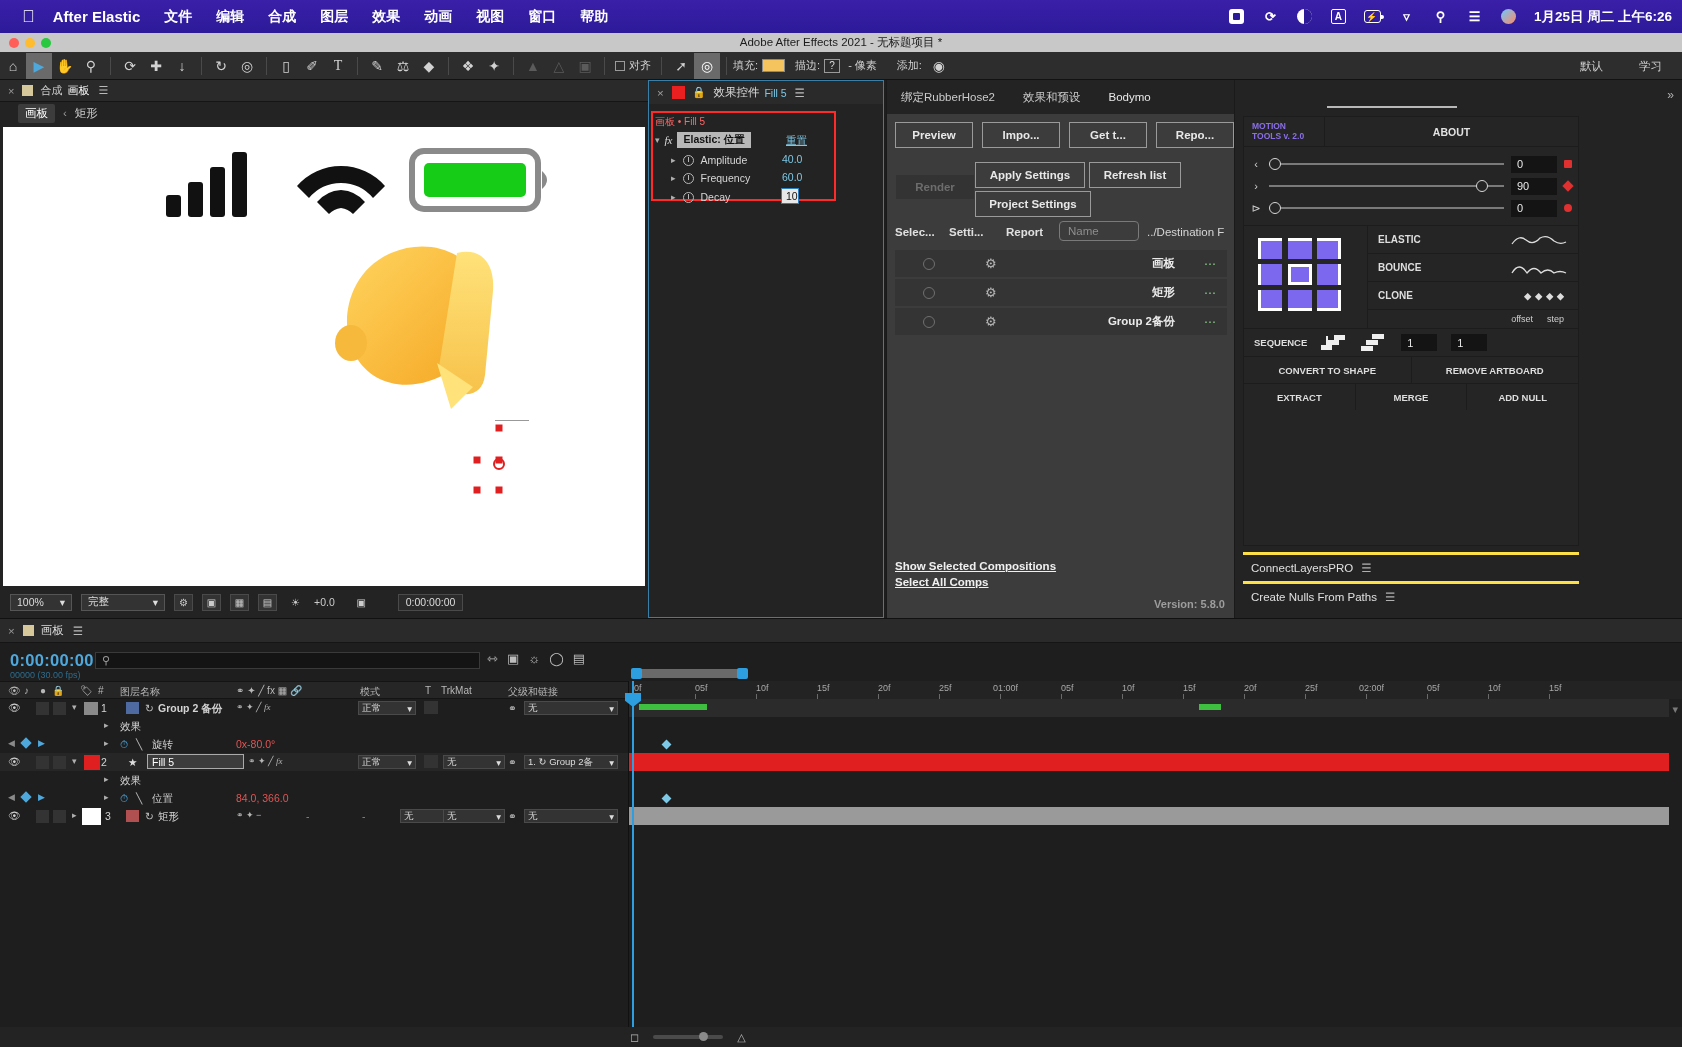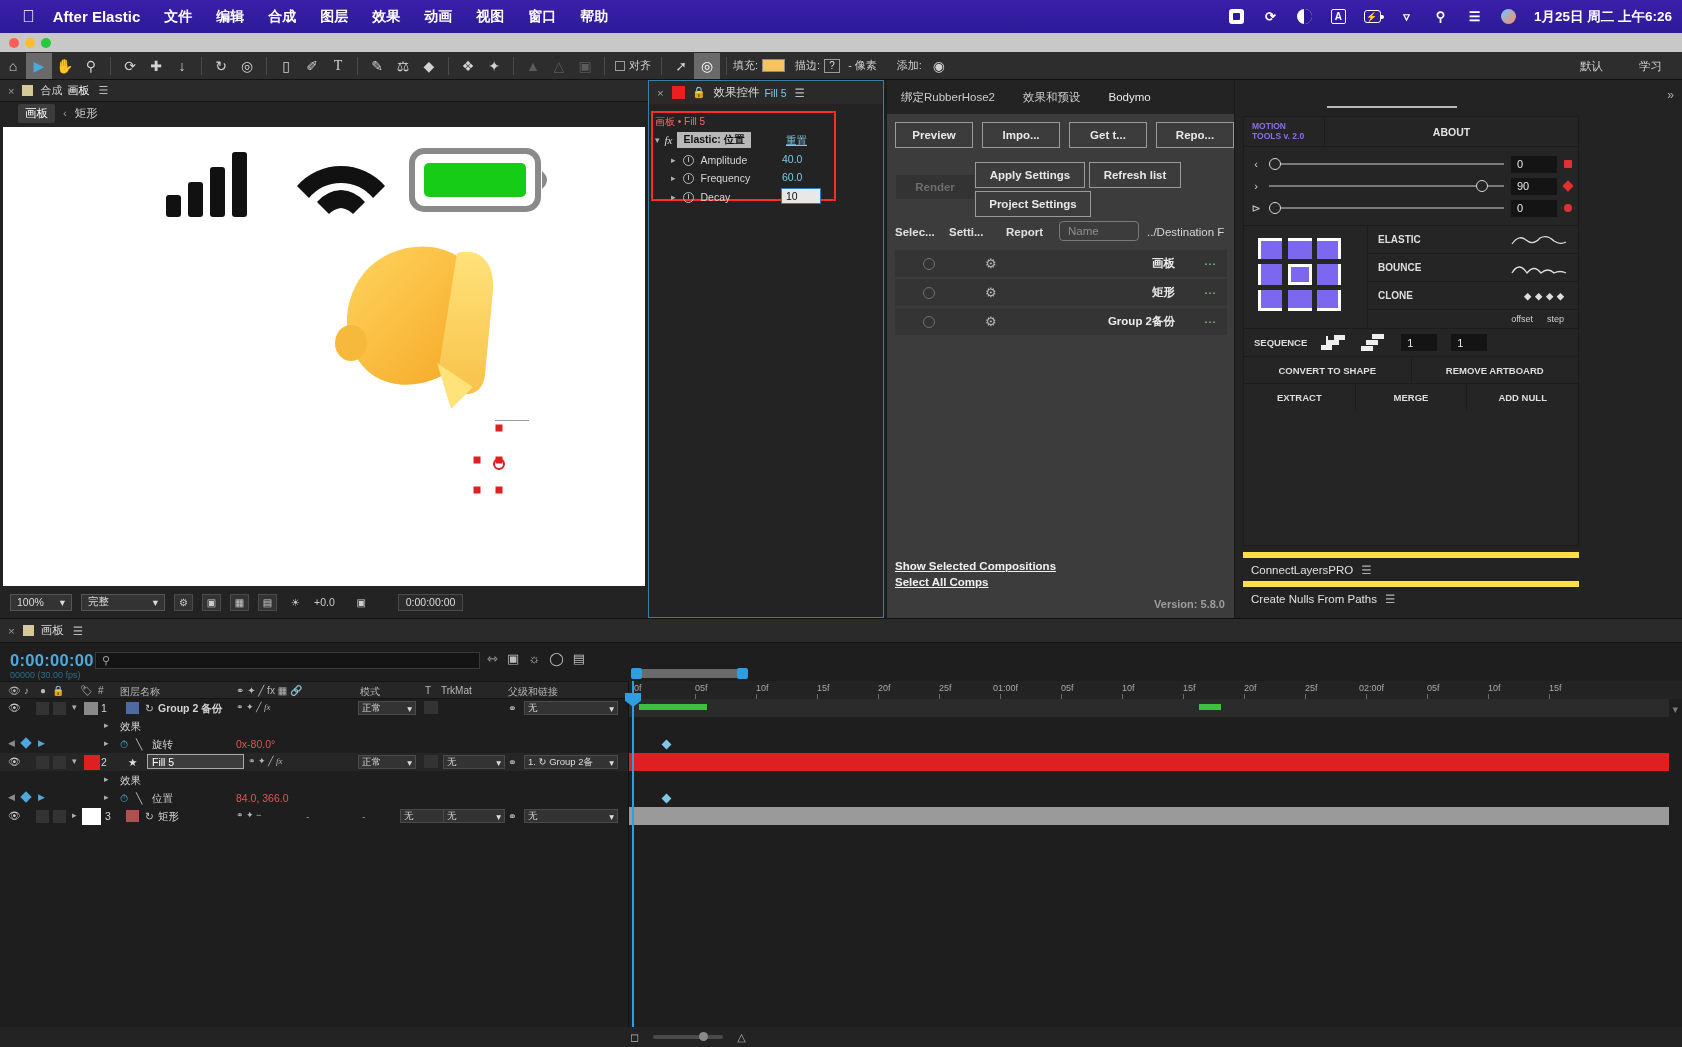--- a/index.html
+++ b/index.html
@@ -95,21 +95,21 @@
   .fx-tabbar .lk{margin-right:7px;color:#9a9a9a;font-size:11px;}
   .fx-tabbar .sub{color:#7ec8e6;margin-left:5px;font-size:10.5px;}
   .fx-tabbar .mn{margin-left:8px;color:#bbb;}
   .fx-redbox { position:absolute; left:2px; top:30px; width:185px; height:90px; border:2px solid #ff2a2a; }
   .fx-head { position:absolute; left:6px; top:34px; font-size:10px; color:#ff6666;}
   .fx-row { position:absolute; left:6px; display:flex; align-items:center; height:18px; font-size:11px;}
   .fx-tw{width:11px;height:11px;border:1.4px solid #b8b8b8;border-radius:50%;position:relative;}
   .fx-tw::after{content:"";position:absolute;left:4px;top:1.5px;width:1.4px;height:4.5px;background:#b8b8b8;}
   .fx-val{position:absolute;color:#7ec8e6;font-size:10.5px;text-align:right;}
   .fx-edit{position:absolute;background:#e8e8e8;border:1px solid #2a7ec0;color:#111;font-size:10.5px;
-           padding:1px 4px;width:40px;}
+           padding:1px 4px;width:18px;}
 
   
   .rq-panel { position:absolute; left:886px; top:80px; width:348px; height:538px; background:#3a3a3a;
               border-left:1px solid #1a1a1a;}
   .rq-tabs { height:34px; background:#232323; display:flex; align-items:flex-end; gap:0; }
   .rq-tab { padding:0 14px; height:34px; display:flex; align-items:center; font-size:11.5px; color:#cccccc;}
   .rq-tab.active { color:#e8e8e8; }
   .rq-tab.active::after{content:"";position:absolute;}
   .rq-body { position:absolute; left:0; top:34px; width:348px; height:504px; background:#3c3c3c; }
   .rqbtn { border:1px solid #9a9a9a; background:#3c3c3c; color:#e8e8e8; font-size:11.5px; font-weight:bold;
@@ -147,21 +147,21 @@
   .mt-dot{width:8px;height:8px;background:#e03030;}
   .mt-grid{display:grid;grid-template-columns:repeat(3,1fr);gap:5px;width:84px;}
   .mt-cell{width:24px;height:21px;background:#7b68ee;}
   .mt-right-row{height:28px;display:flex;align-items:center;justify-content:space-between;
                 padding:0 10px;border-bottom:1px solid #1c1c1c;color:#dedede;font-size:10px;font-weight:bold;}
   .mt-btnrow{display:flex;border-top:1px solid #1c1c1c;}
   .mt-btn{flex:1;height:26px;display:flex;align-items:center;justify-content:center;
           color:#dedede;font-size:9.5px;font-weight:bold;border-right:1px solid #1c1c1c;}
   .cl-panel{position:absolute;left:8px;top:472px;width:336px;}
   .cl-hdr{height:29px;display:flex;align-items:center;padding-left:8px;color:#e0e0e0;font-size:11.5px;
-          border-top:6px solid #fde047;}
+          border-top:3px solid #fde047;}
   .cl-btn{height:22px;border:1px solid #6e6e6e;background:#2e2e2e;color:#e4e4e4;font-size:11px;
           display:flex;align-items:center;justify-content:center;padding:0 12px;}
 
   
   .tl-panel{position:absolute;left:0;top:618px;width:1682px;height:429px;background:#1e1e1e;border-top:1px solid #111;}
   .tl-tabbar{height:24px;background:#2a2a2a;display:flex;align-items:center;padding-left:8px;
              font-size:11.5px;color:#dcdcdc;border-bottom:1px solid #151515;}
   .tl-tabbar .x{color:#9a9a9a;margin-right:8px;}
   .tl-tabbar .sw{width:11px;height:11px;background:#d6c89a;margin-right:7px;}
   .tl-tabbar .mn{margin-left:9px;color:#b9b9b9;}
@@ -239,20 +239,21 @@
       <div class="clock">1月25日 周二 上午6:26</div>
     </div>
   </div>
 
   <div class="titlebar">
     <div class="traffic">
       <i style="background:#ff5f57"></i>
       <i style="background:#febc2e"></i>
       <i style="background:#28c840"></i>
     </div>
+    <div class="ttl">Adobe After Effects 2021 - 无标题项目 *</div>
   </div>
 
   <div class="toolbar">
     <div class="tool">⌂</div>
     <div class="tool sel" style="color:#4ea8dc">▶</div>
     <div class="tool">✋</div>
     <div class="tool">⚲</div>
     <div class="tsep"></div>
     <div class="tool">⟳</div>
     <div class="tool">✚</div>

